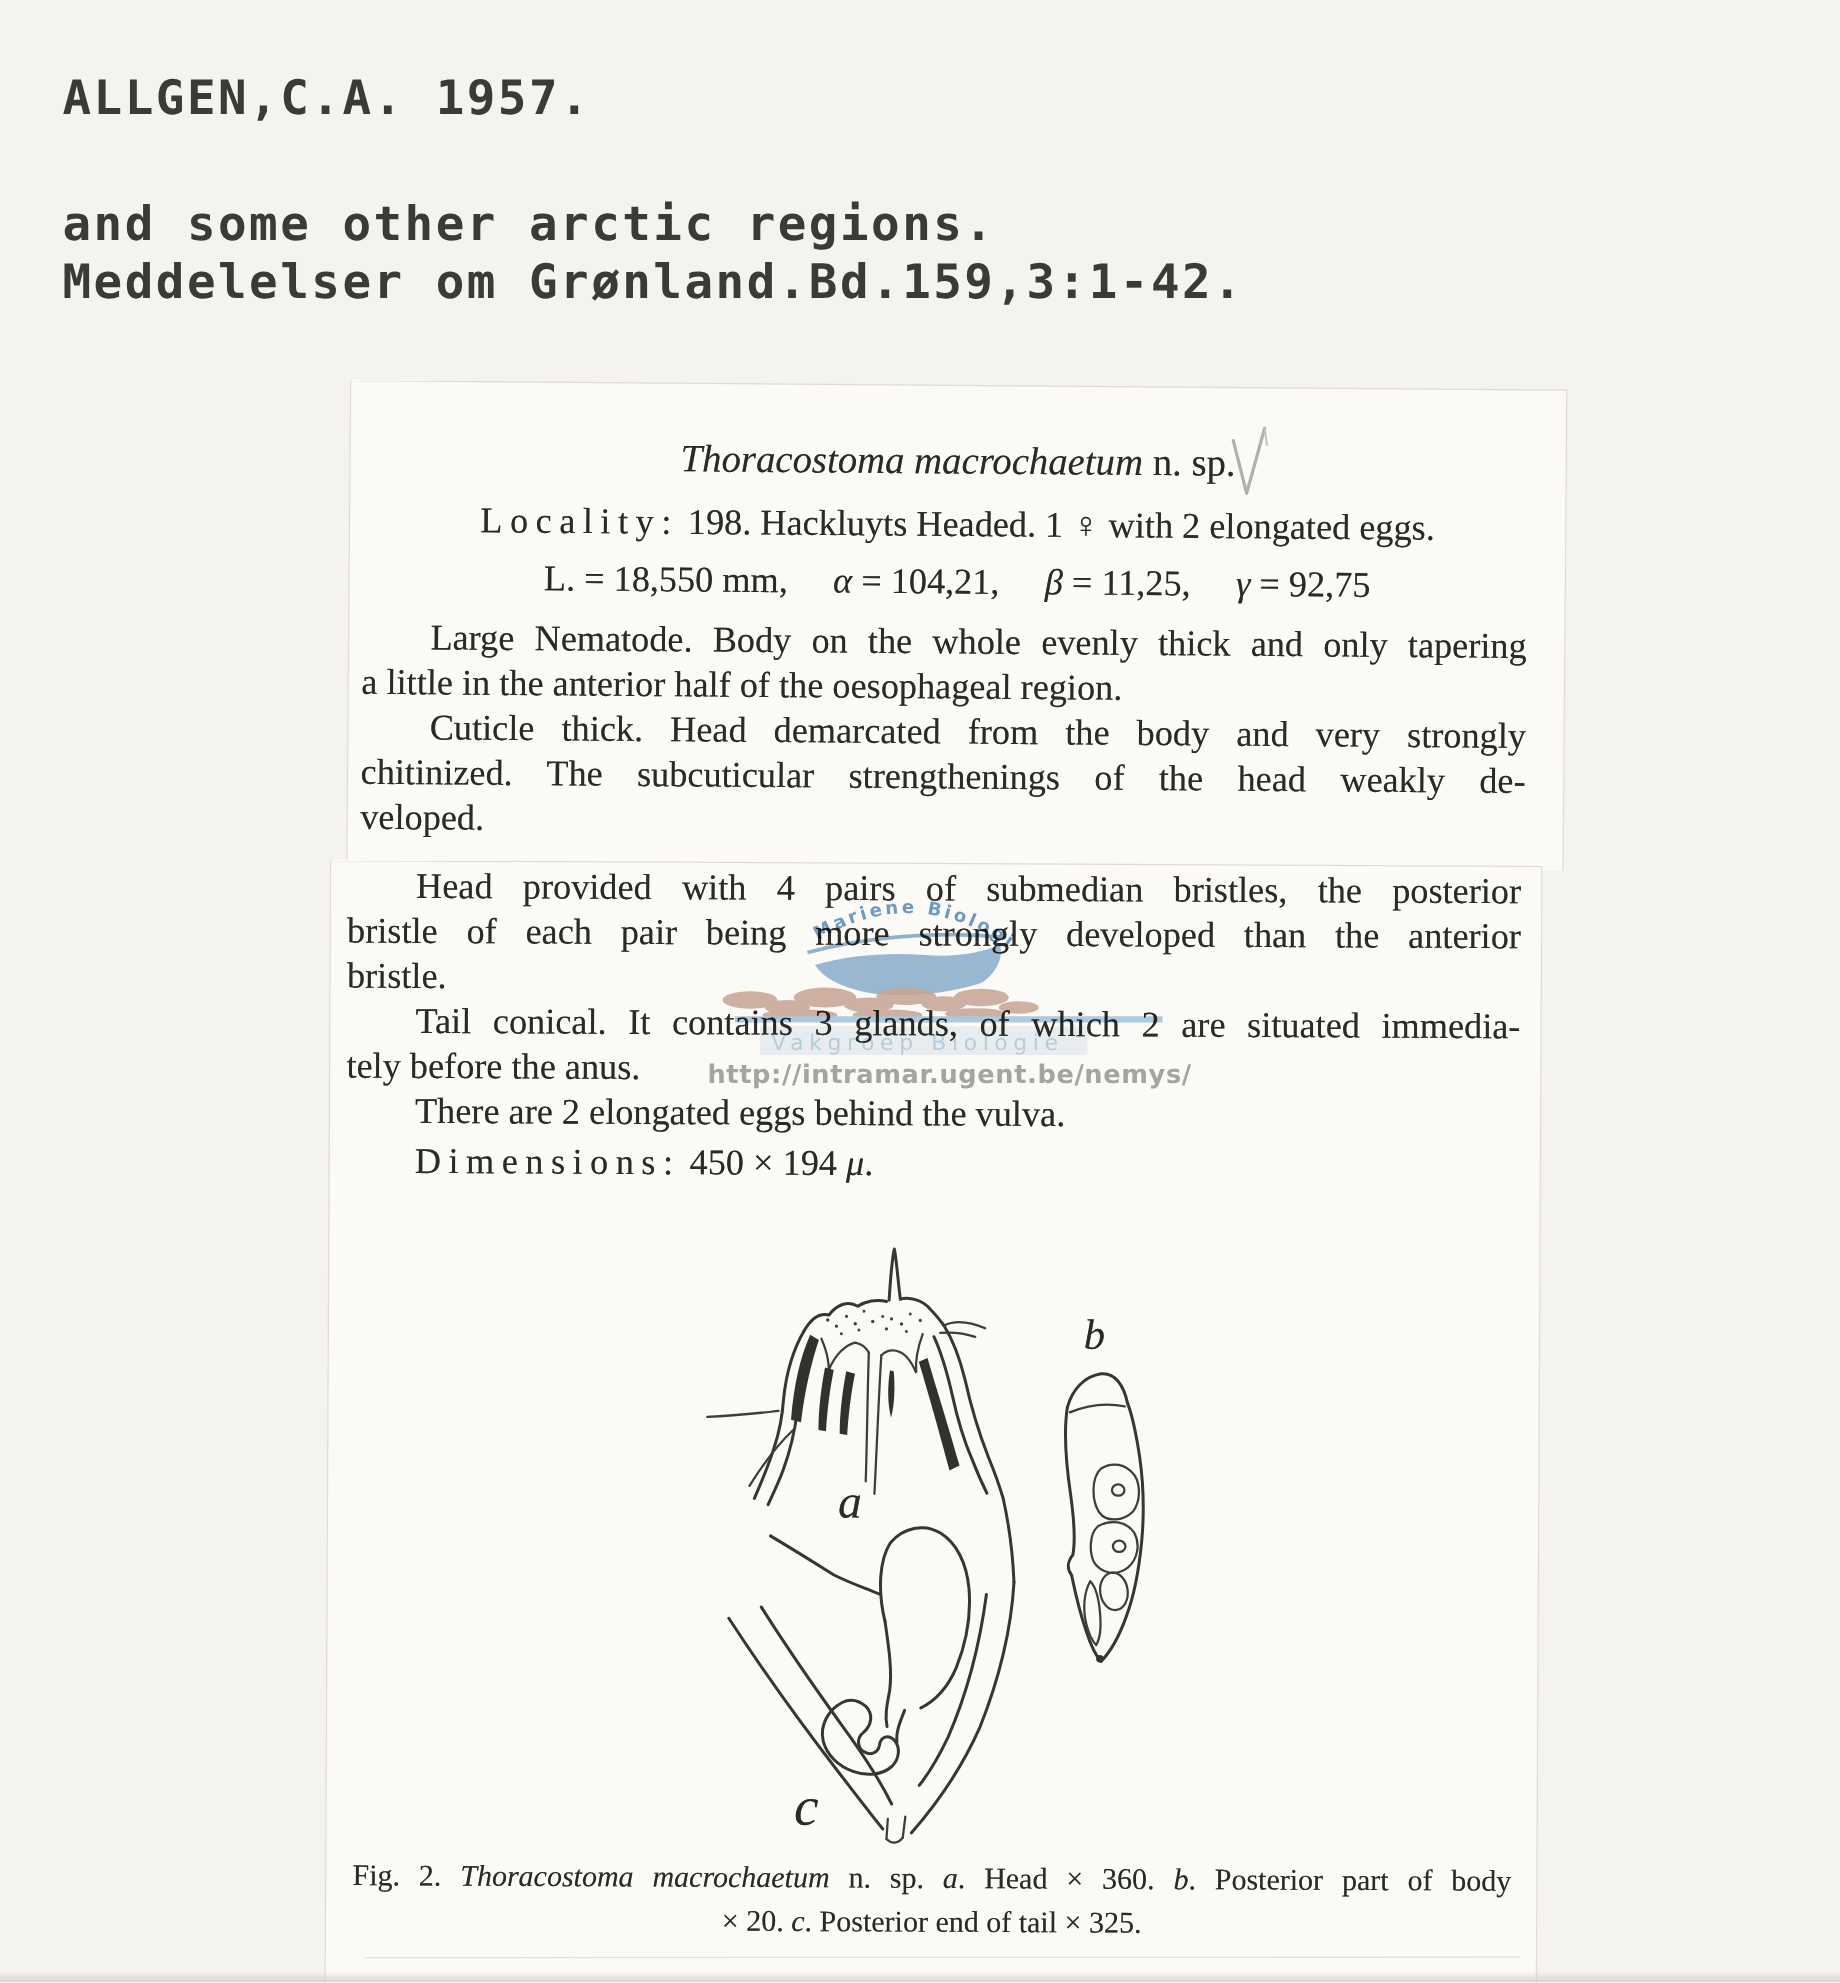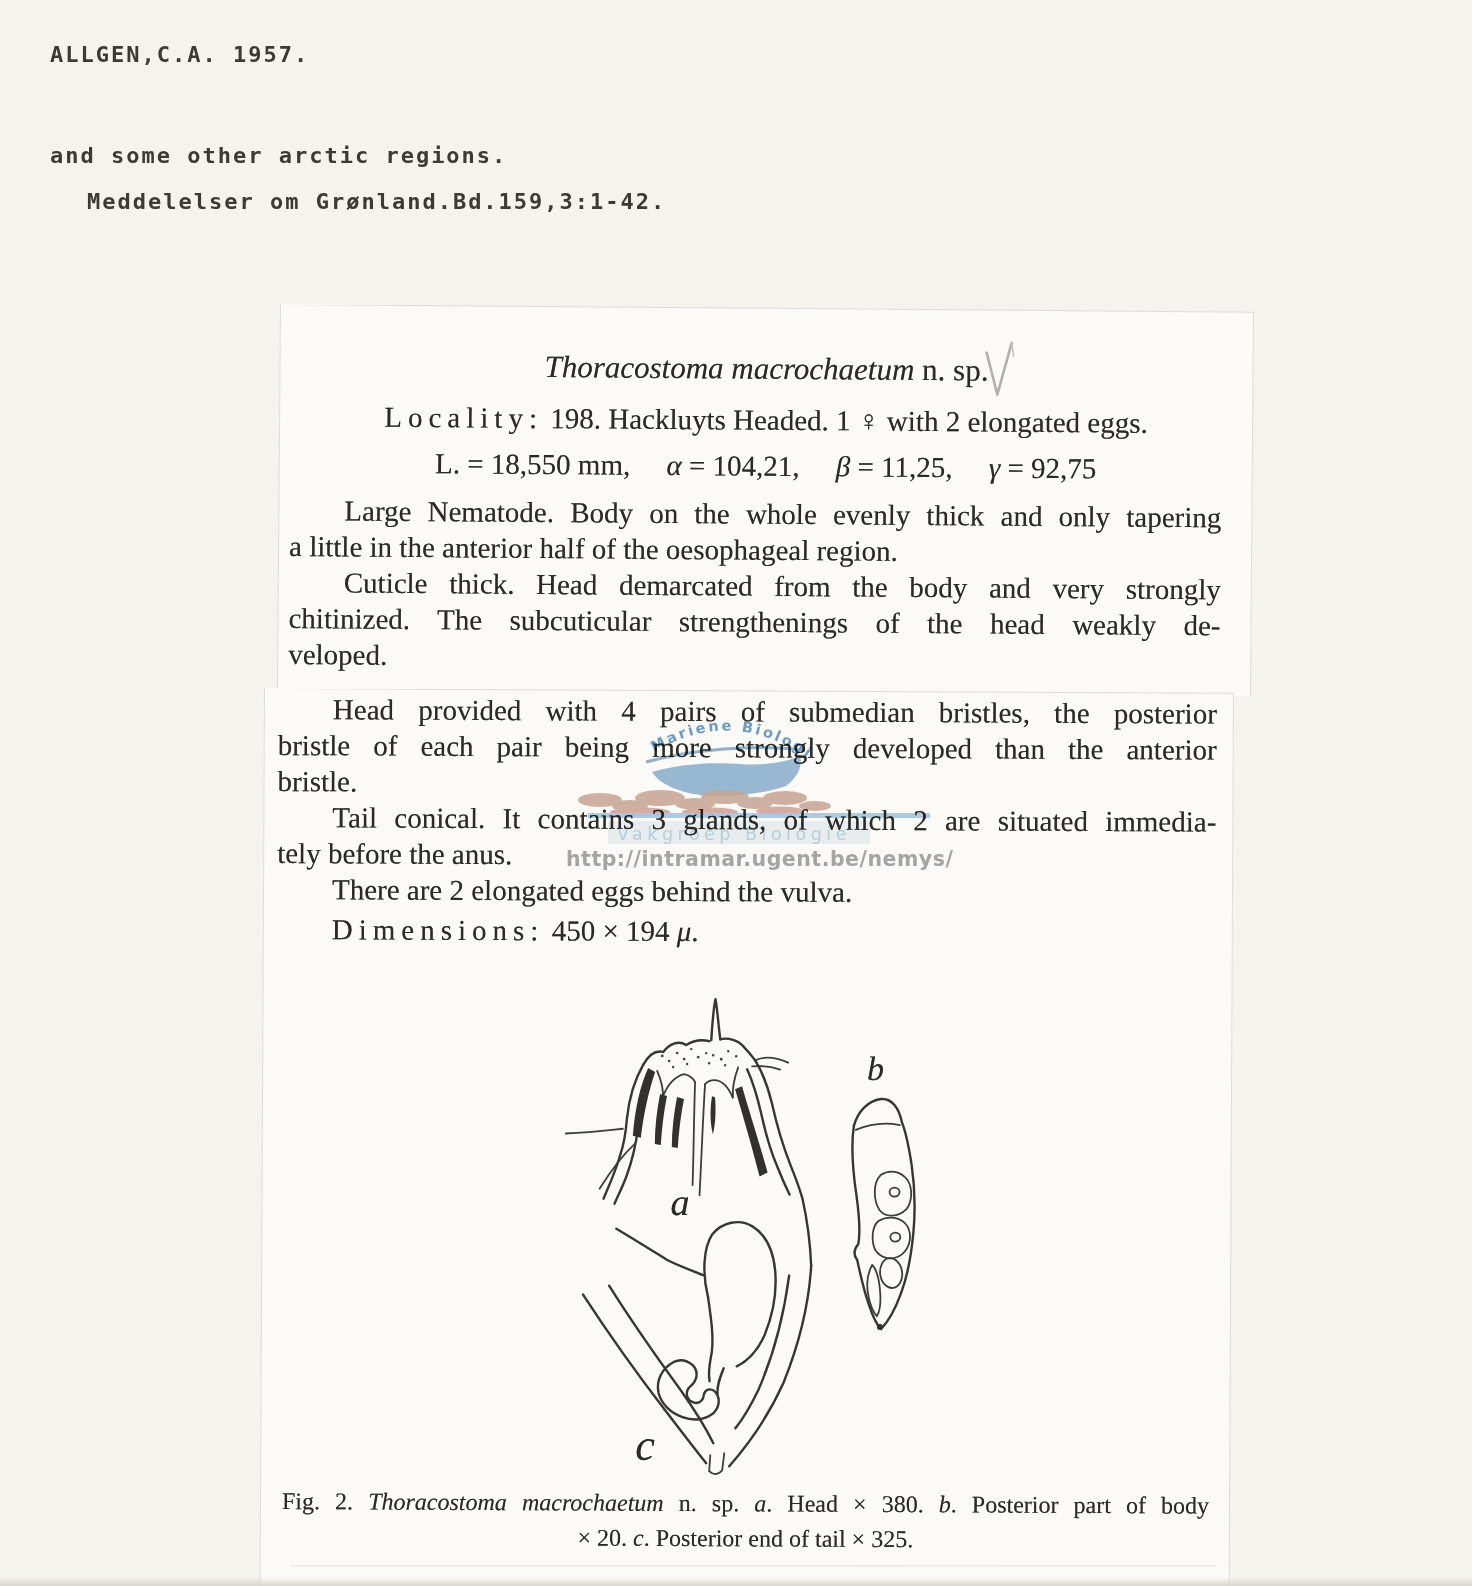--- a/index.html
+++ b/index.html
@@ -1,23 +1,23 @@
 <!DOCTYPE html>
 <html><head>
 <meta charset="utf-8">
 <style>
   html,body{margin:0;padding:0;}
   .page{position:relative;width:1472px;height:1586px;background:#f4f3ee;overflow:hidden;
         font-family:"Liberation Serif",serif;color:#2b2a25;}
   
-  .typed{position:absolute;left:50px;top:42px;width:1400px;height:220px;
+  .typed{position:absolute;left:50px;top:56px;width:1400px;height:220px;
          font-family:"DejaVu Sans Mono",monospace;font-weight:bold;color:#3b3a35;
-         font-size:22px;letter-spacing:2px;}
+         font-size:38px;letter-spacing:2px;}
   .typed .tl{position:absolute;left:0;white-space:nowrap;}
-  .tl1{top:0;} .tl2{top:44px;} .tl3{top:101px;text-align:right;} .tl4{top:147px;margin-left:37px;}
+  .tl1{top:0;} .tl2{top:44px;} .tl3{top:101px;text-align:right;} .tl4{top:147px;}
   
   .strip{position:absolute;background:#fbfaf6;border:1px solid rgba(150,145,133,.28);z-index:1;}
   .strip1{left:280px;top:304px;width:972px;height:384px;transform:rotate(.45deg);transform-origin:0 0;border-bottom:none;}
   .strip2{left:264px;top:688px;width:968px;height:898px;transform:rotate(.28deg);transform-origin:0 0;border-bottom:none;}
   .serif-ink{text-shadow:0 0 .5px rgba(40,38,33,.55);}
   .title{position:absolute;top:42px;left:0;width:100%;text-align:center;font-size:31px;}
   .it{font-style:italic;}
   .sp{letter-spacing:6px;}
   .check{position:absolute;left:702px;top:28px;}
   .locality{position:absolute;top:95px;left:0;width:100%;text-align:center;font-size:29px;}
@@ -167,21 +167,21 @@
         <ellipse class="fig-thin" cx="893" cy="1269" rx="11" ry="15" transform="rotate(-8 893 1269)"></ellipse>
         <path class="fig-thin" d="M874,1261 C869,1270 868,1283 871,1295 C873,1303 876,1309 879,1312 C882,1307 883,1298 882,1287 C881,1275 879,1266 874,1261"></path>
         <circle class="fig-fill" cx="882" cy="1323" r="3"></circle>
       </g>
     </svg>
     <span class="figlabel fl-a">a</span>
     <span class="figlabel fl-b">b</span>
     <span class="figlabel fl-c">c</span>
 
     <div class="caption">
-      <div class="cap1"><span>Fig. 2. </span><span class="it">Thoracostoma macrochaetum</span><span> n. sp. </span><span class="it">a</span><span>. Head × 380. </span><span class="it">b</span><span>. Posterior part of body</span></div>
+      <div class="cap1"><span>Fig. 2. </span><span class="it">Thoracostoma macrochaetum</span><span> n. sp. </span><span class="it">a</span><span>. Head × 360. </span><span class="it">b</span><span>. Posterior part of body</span></div>
       <div class="cap2"><span>× 20. </span><span class="it">c</span><span>. Posterior end of tail × 325.</span></div>
     </div>
     <div class="scanline"></div>
   </div>
 
   <div class="watermark">
     <svg class="wm-svg" viewBox="0 0 1472 1586">
       <defs>
         <path id="arcpath" d="M 645 758 Q 728 702 810 760" fill="none"></path>
       </defs>

